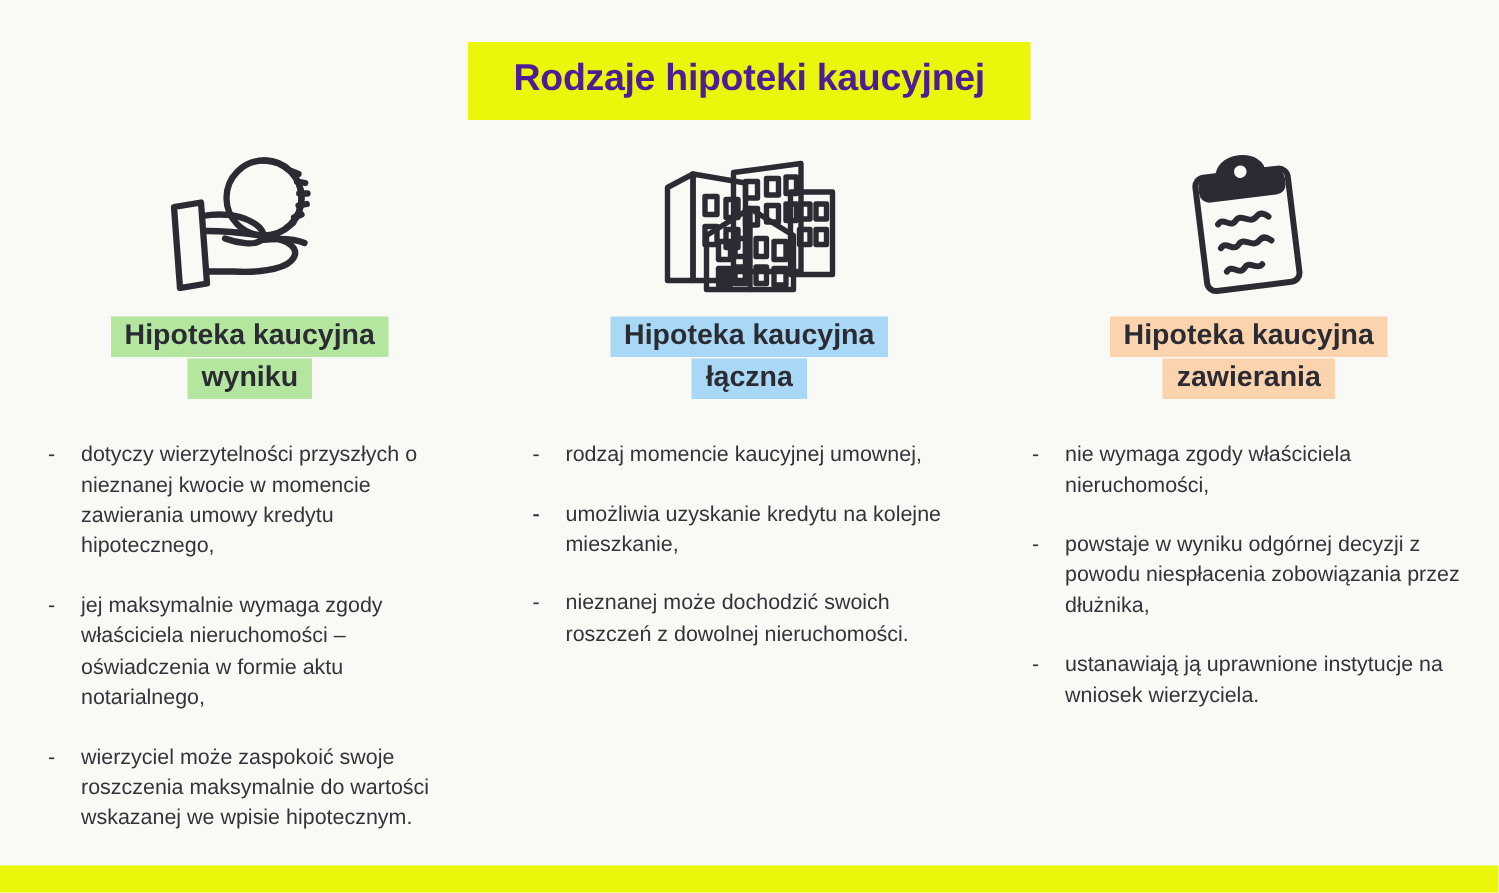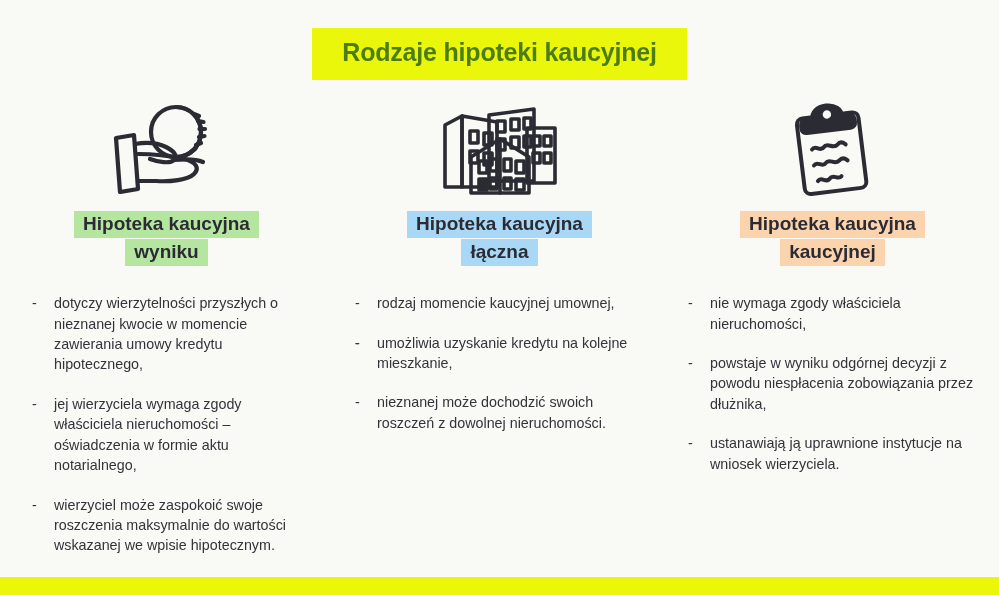--- a/index.html
+++ b/index.html
@@ -33,21 +33,21 @@
     text-align: center;
   }
   .title-bar {
     display: inline-block;
     background: #eaf70b;
     padding: 11px 30px 13px 30px;
     font-size: 25px;
     font-weight: bold;
     letter-spacing: -0.2px;
     line-height: 1.1;
-    color: #4d7c0f;
+    color: #4c1d95;
     text-align: right;
   }
 
   
   .columns {
     position: absolute;
     top: 96px;
     left: 0;
     width: 999px;
     display: flex;
@@ -161,21 +161,21 @@
         <span class="hl">Hipoteka kaucyjna</span><br>
         <span class="hl">wyniku</span>
       </div>
       <ul class="bullets">
         <li>
           <span class="dash">-</span>
           <span>dotyczy wierzytelności przyszłych o nieznanej kwocie w momencie zawierania umowy kredytu hipotecznego,</span>
         </li>
         <li>
           <span class="dash">-</span>
-          <span>jej wierzyciela wymaga zgody właściciela nieruchomości – oświadczenia w formie aktu notarialnego,</span>
+          <span>jej maksymalnie wymaga zgody właściciela nieruchomości – oświadczenia w formie aktu notarialnego,</span>
         </li>
         <li>
           <span class="dash">-</span>
           <span>wierzyciel może zaspokoić swoje roszczenia maksymalnie do wartości wskazanej we wpisie hipotecznym.</span>
         </li>
       </ul>
     </div>
 
     <div class="col col-2">
       <div class="icon-slot">
@@ -248,21 +248,21 @@
             <circle cx="48" cy="15" r="4.2" fill="#f9f9f5" stroke="none"></circle>
 
             <path d="M29 48 c4 -5 8 4 12 -1 c4 -5 9 4 14 -1 c3 -3 6 -1 8 1"></path>
             <path d="M29 64 c4 -5 8 4 12 -1 c4 -5 9 4 14 -1 c3 -3 6 -1 8 1"></path>
             <path d="M31 80 c4 -5 8 4 12 -1 c4 -5 8 3 12 -1"></path>
           </g>
         </svg>
       </div>
       <div class="card-heading">
         <span class="hl">Hipoteka kaucyjna</span><br>
-        <span class="hl">kaucyjnej</span>
+        <span class="hl">zawierania</span>
       </div>
       <ul class="bullets">
         <li>
           <span class="dash">-</span>
           <span>nie wymaga zgody właściciela nieruchomości,</span>
         </li>
         <li>
           <span class="dash">-</span>
           <span>powstaje w wyniku odgórnej decyzji z powodu niespłacenia zobowiązania przez dłużnika,</span>
         </li>

